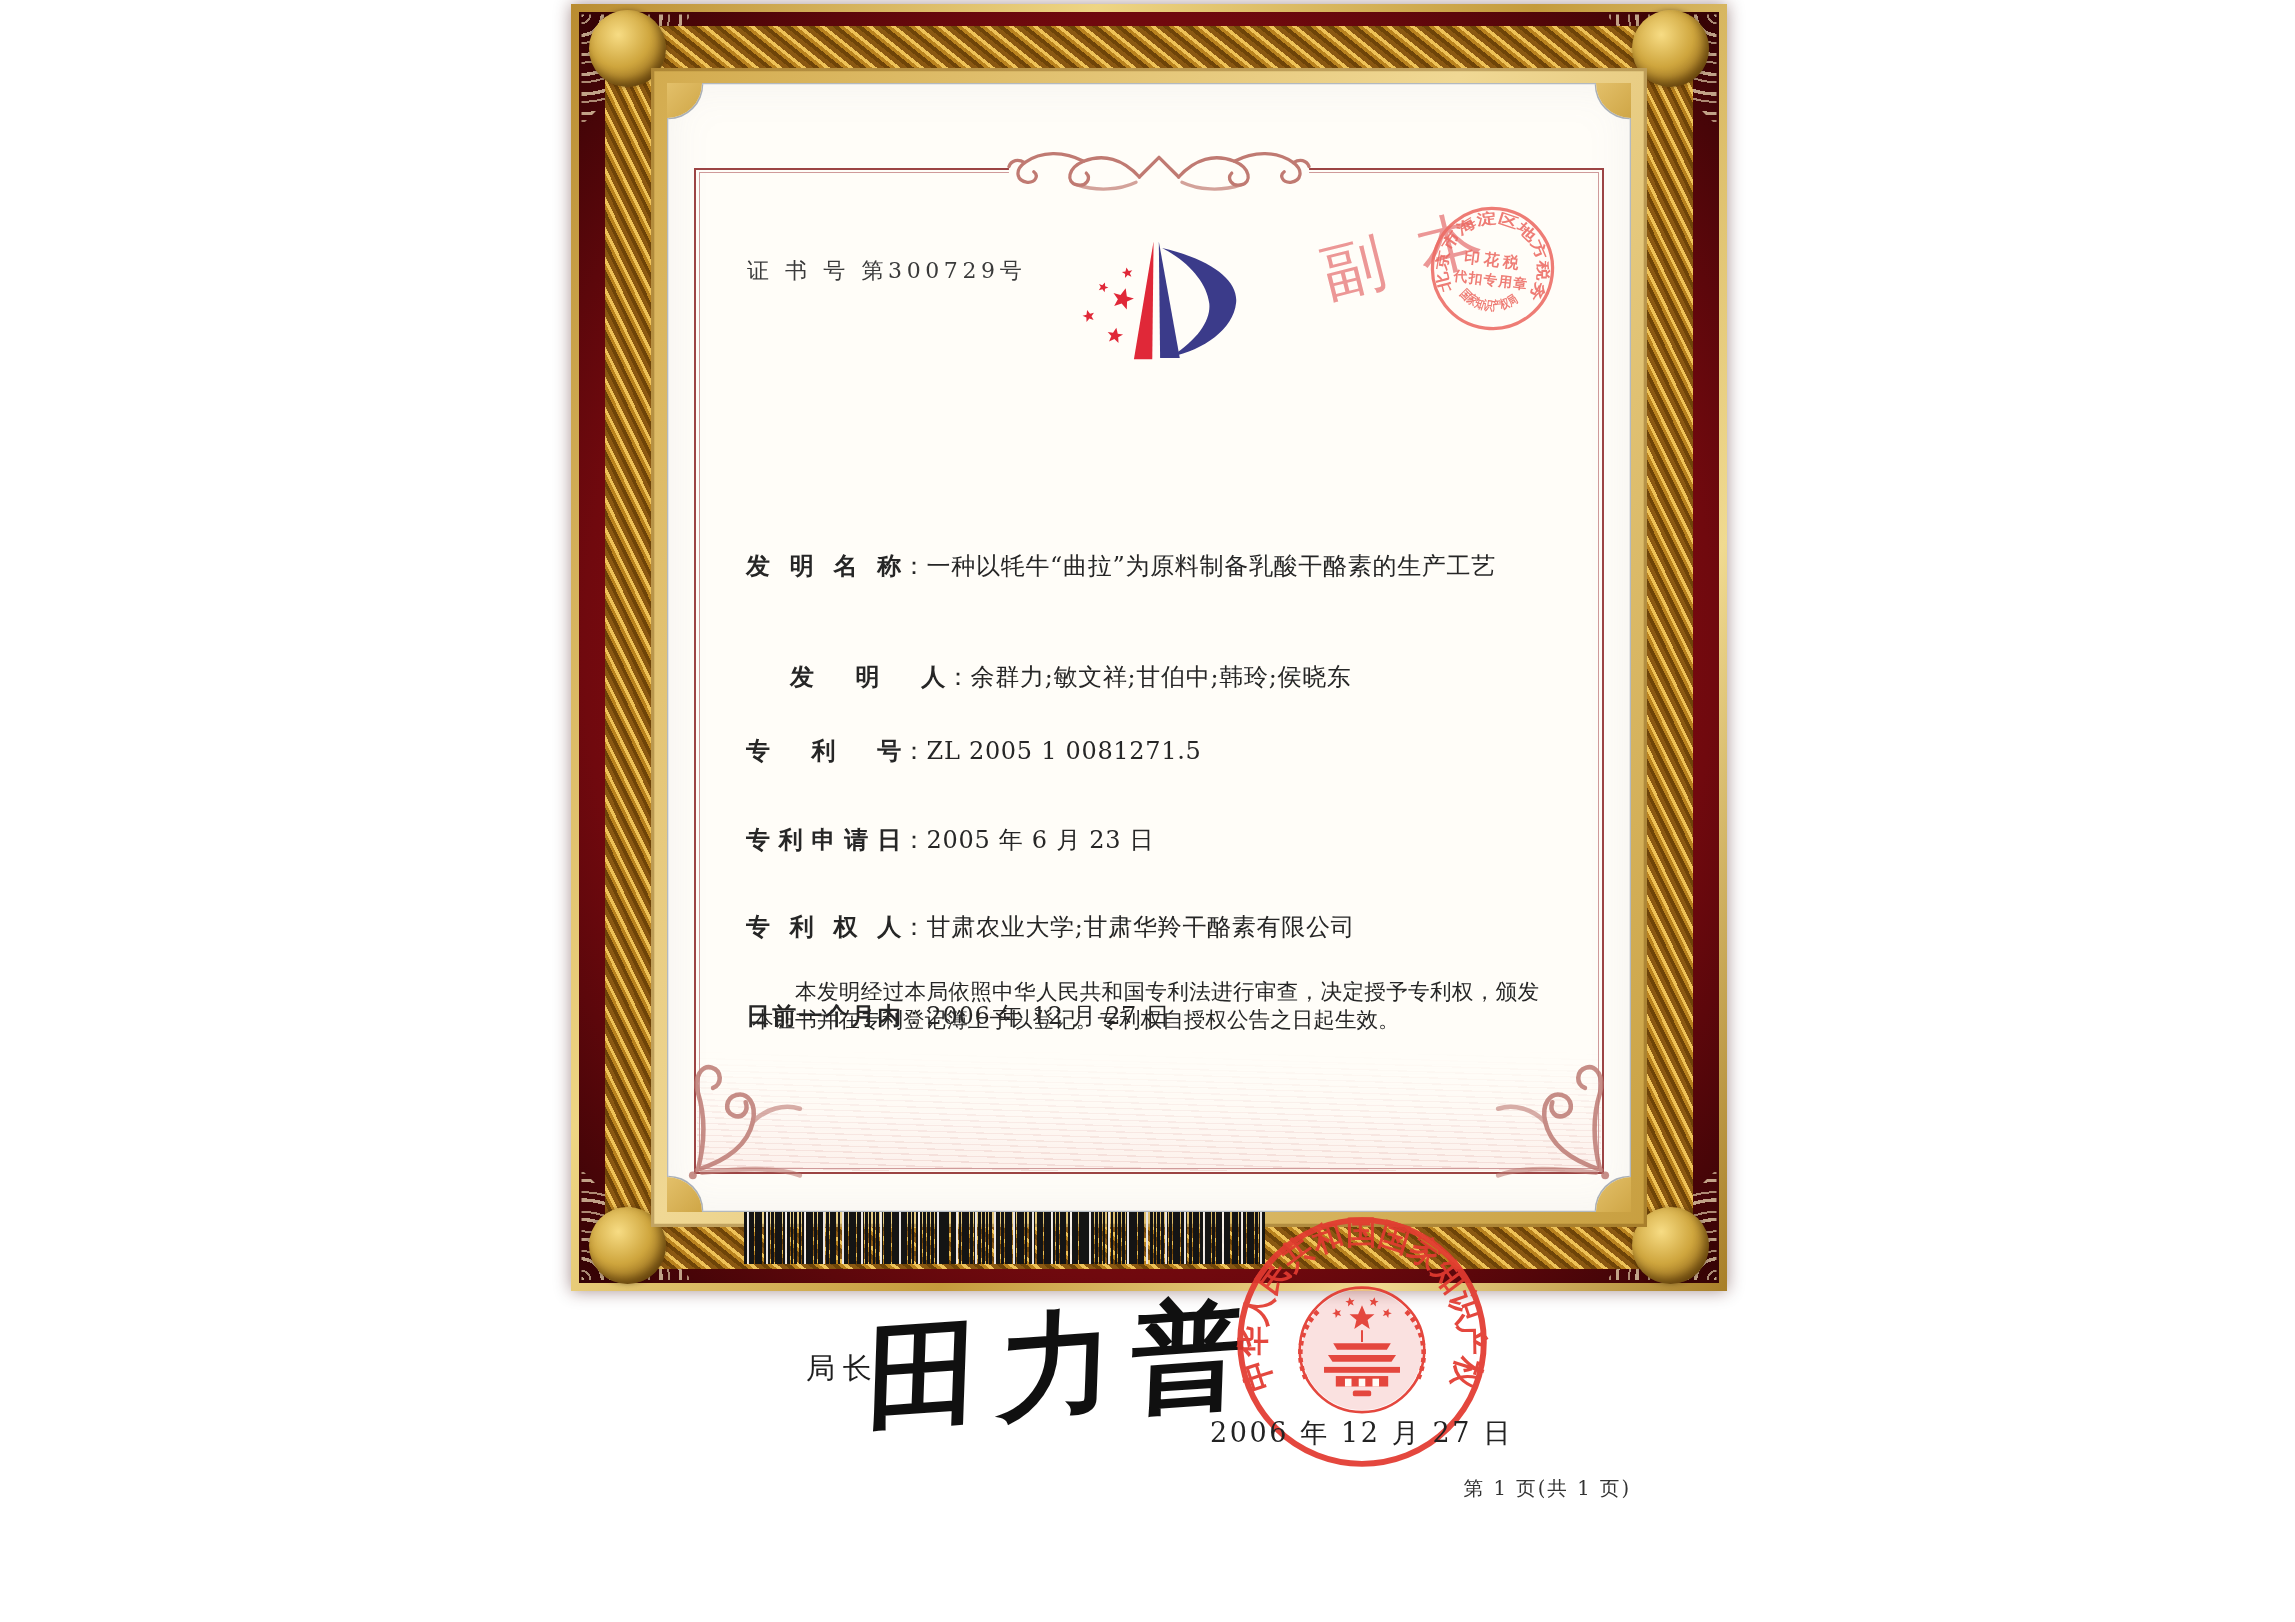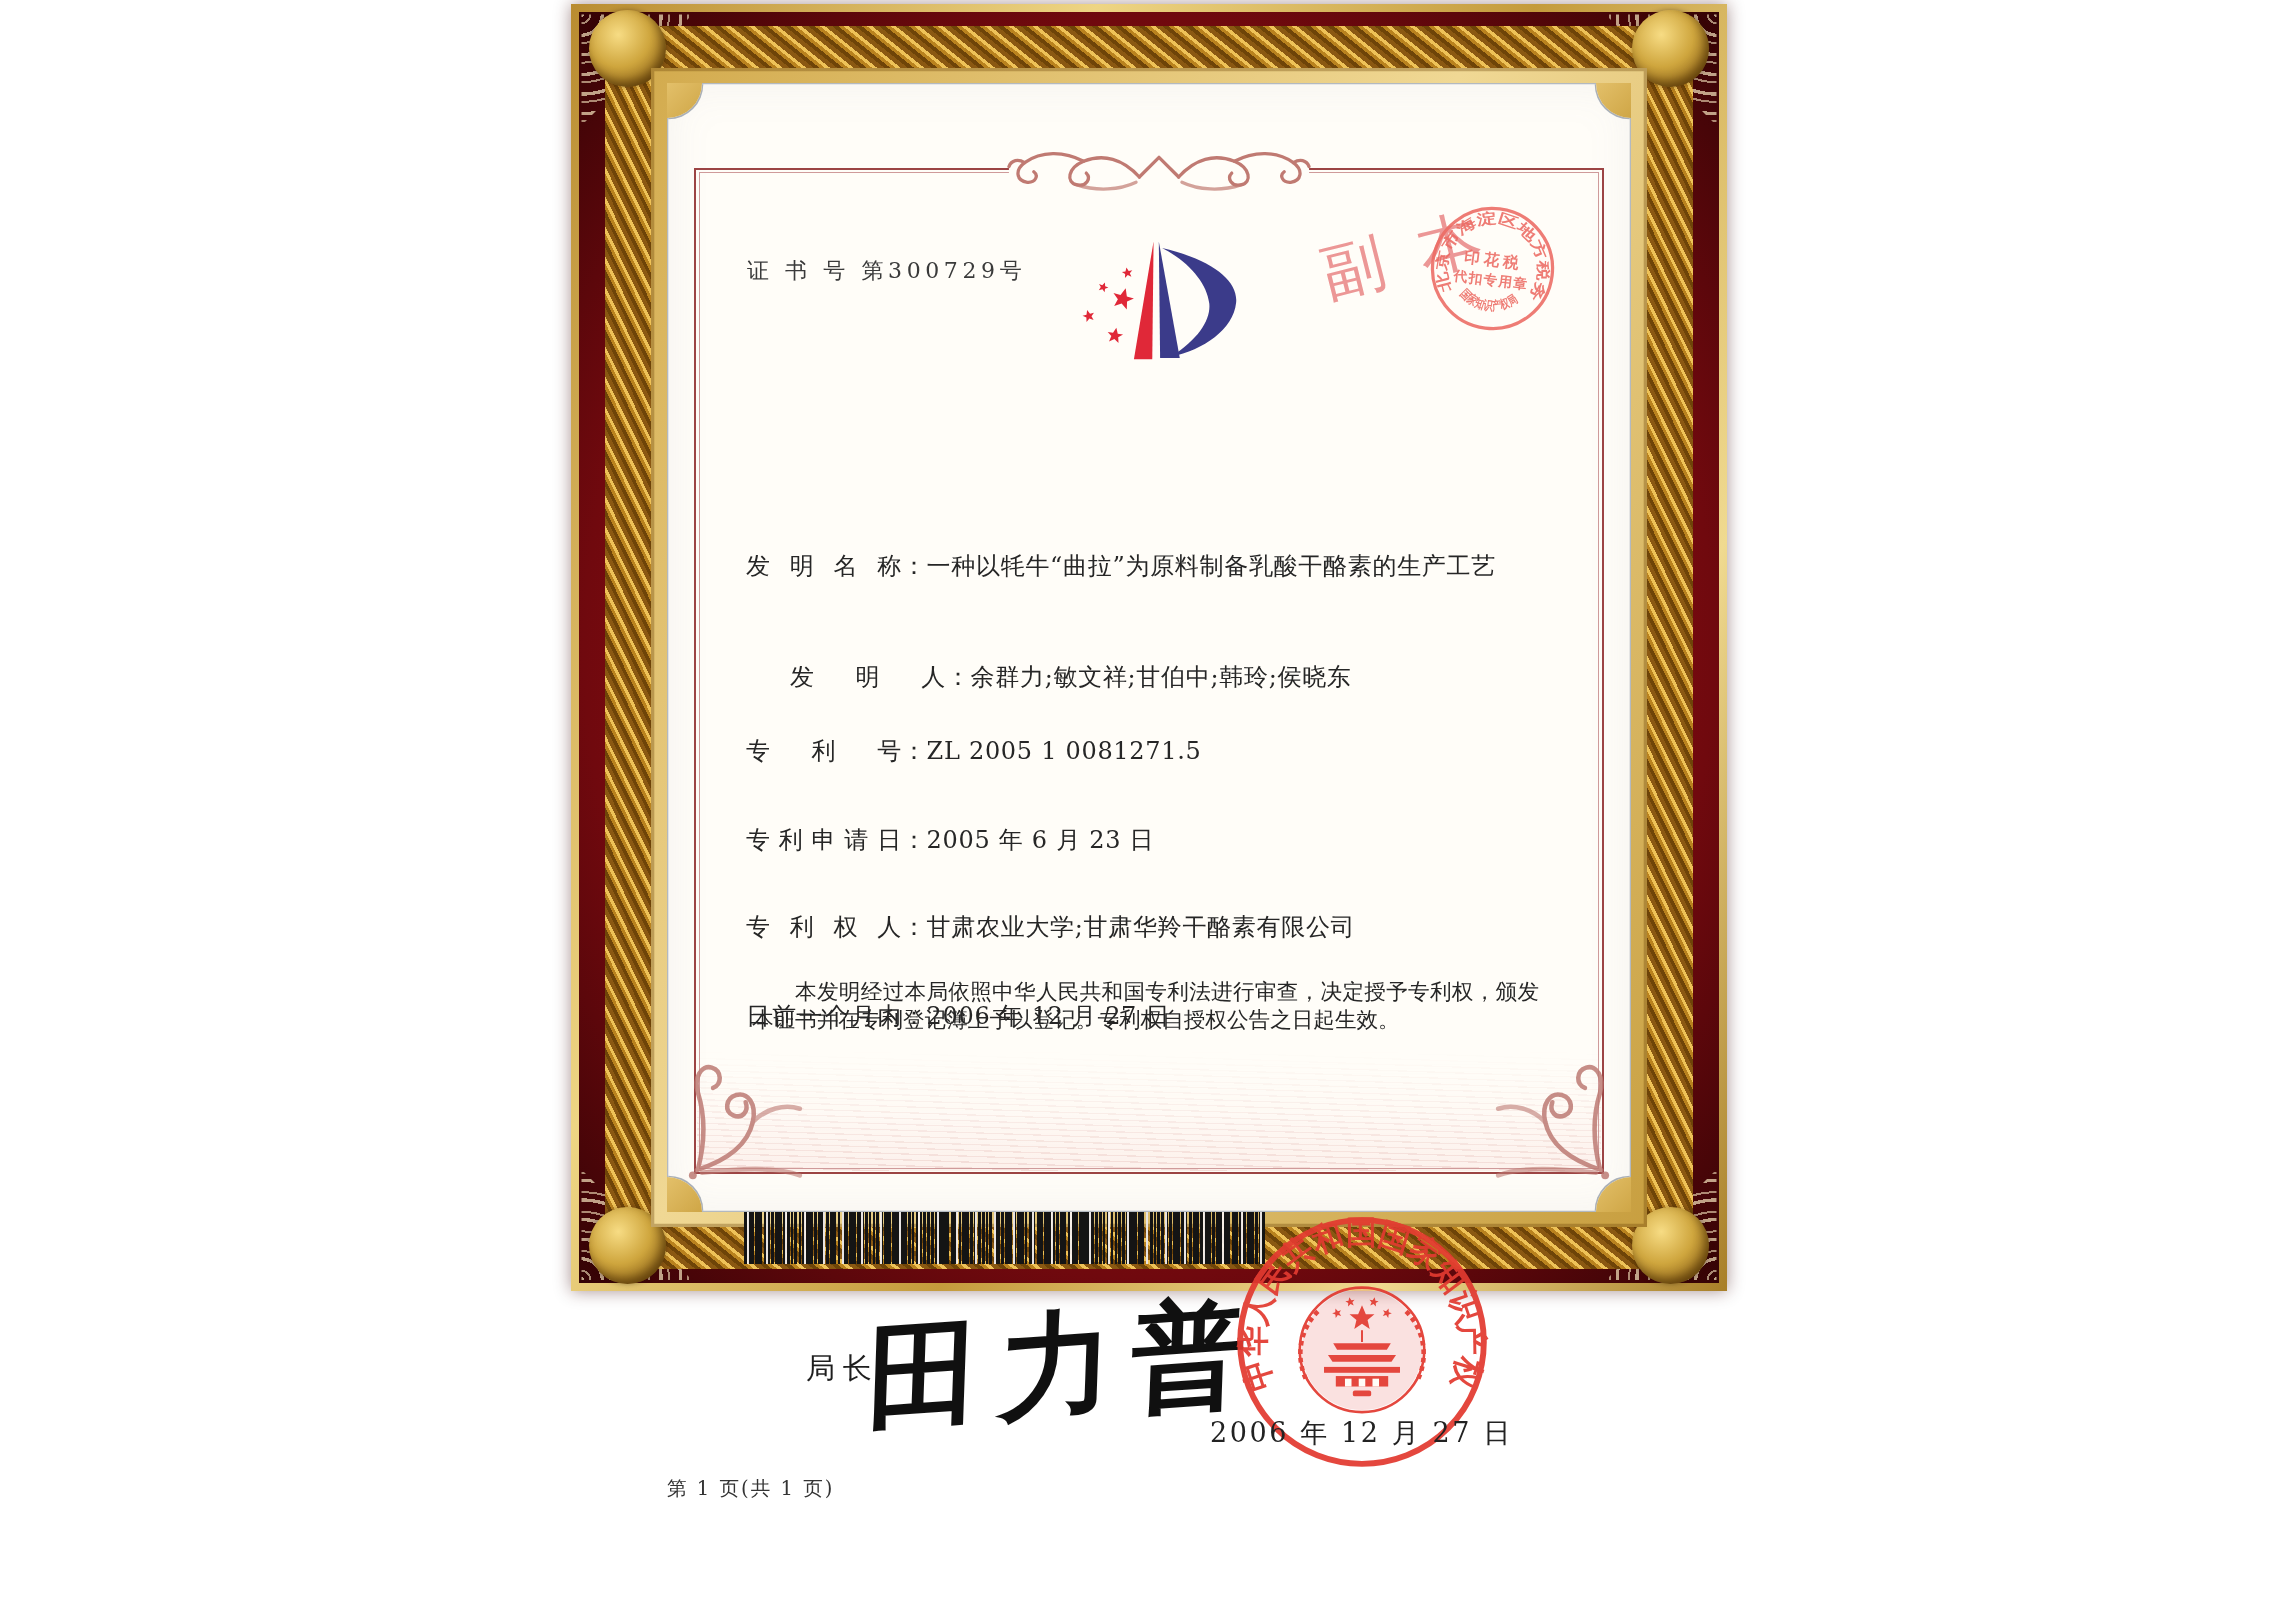--- a/index.html
+++ b/index.html
@@ -48,35 +48,35 @@
   .ornament{position:absolute;}
   
   .cert-no{position:absolute;left:80px;top:173px;font-size:22px;letter-spacing:4.6px;color:#3a3a3a;}
   .logo{position:absolute;left:408px;top:157px;}
   .fuben{position:absolute;right:113px;top:126px;font-size:63px;letter-spacing:36px;color:rgba(231,122,122,.78);
         transform:rotate(-14deg);font-weight:400;}
   .tax-stamp{position:absolute;left:757px;top:117px;transform:rotate(7deg);opacity:.88;}
   .doc-title{position:absolute;left:0;right:0;top:313px;text-align:center;font-size:50px;font-weight:700;
         letter-spacing:27.5px;padding-left:27.5px;color:#121212;}
   .frow{position:absolute;left:79px;right:72px;font-size:24px;color:#262626;letter-spacing:0.7px;white-space:nowrap;}
-  .flabel{display:inline-block;width:156px;text-align:justify;text-align-last:justify;vertical-align:bottom;}
+  .flabel{display:inline-block;width:156px;text-align:justify;text-align-last:justify;vertical-align:bottom;font-weight:bold;}
   .paras{position:absolute;left:77px;right:84px;top:887px;font-size:21.6px;line-height:28.5px;
         text-align:justify;color:#262626;}
   .paras p{margin:8px;text-indent:2em;}
   .barcode{position:absolute;left:77px;top:1129px;width:523px;height:52px;
         background-image:repeating-linear-gradient(90deg,transparent 0 3.3px,rgba(250,245,243,.92) 3.3px 4.6px,transparent 4.6px 19px),
                          repeating-linear-gradient(90deg,#141414 0 2.6px,transparent 2.6px 3.9px),
                          repeating-linear-gradient(90deg,#141414 0 1.3px,transparent 1.3px 7.2px),
                          repeating-linear-gradient(90deg,#141414 0 2px,transparent 2px 11px);}
   .juzhang{position:absolute;left:139px;top:1266px;font-size:29px;letter-spacing:7.9px;color:#1e1e1e;}
   .signature{position:absolute;left:196px;top:1183px;}
   .seal{position:absolute;left:564px;top:1128px;opacity:.93;}
   .issue-date{position:absolute;left:531px;width:327px;top:1332px;text-align:center;font-size:27px;
         letter-spacing:2.6px;color:#222;}
-  .footer-page{position:absolute;left:0;right:0;top:1392px;text-align:left;font-size:19.6px;color:#333;letter-spacing:2px;}
+  .footer-page{position:absolute;left:0;right:0;top:1392px;text-align:right;font-size:19.6px;color:#333;letter-spacing:2px;}
   svg text{font-family:"DejaVu Serif","Liberation Serif",serif;}
 </style>
 </head>
 <body>
 
 <div class="page">
   <div class="cert">
     <div class="cert-red">
       <div class="lace tl"></div>
       <div class="lace tr"></div>

